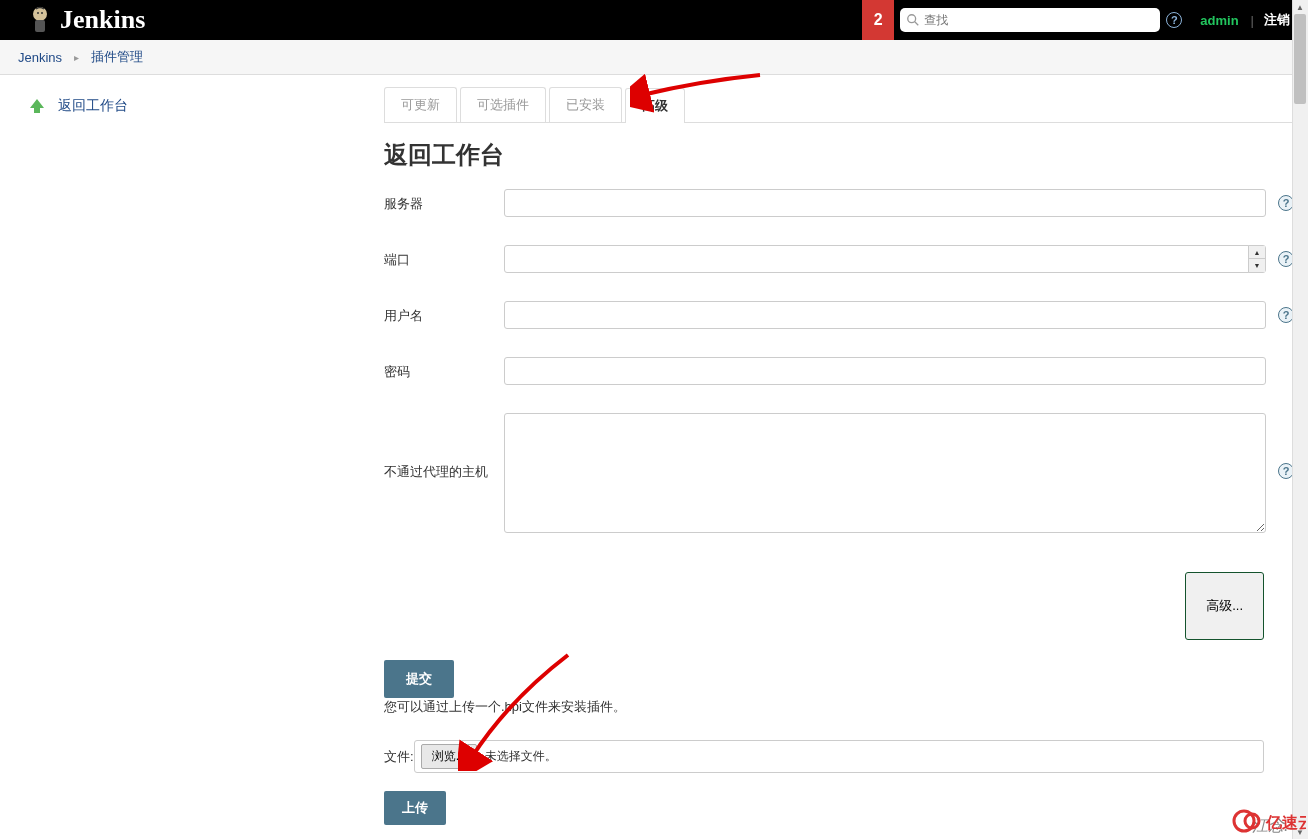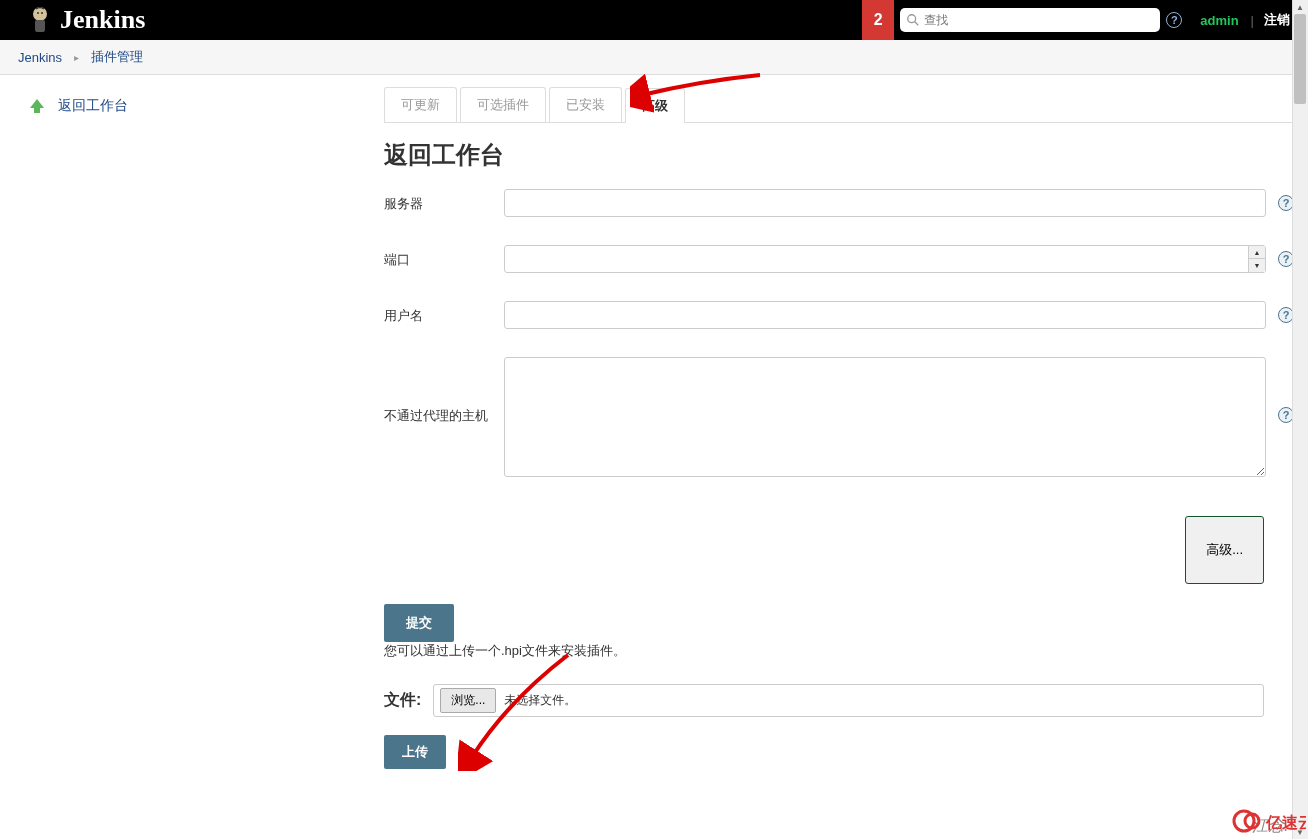--- a/index.html
+++ b/index.html
@@ -42,21 +42,21 @@
     .num-input { width: 100%; height: 28px; border: 1px solid #ccc; border-radius: 3px; padding: 0 6px; font-size: 13px; }
     .textarea-input { width: 100%; height: 120px; border: 1px solid #ccc; border-radius: 3px; padding: 6px; font-size: 13px; resize: vertical; }
     .help-icon { width: 16px; height: 16px; border: 1.5px solid #4b758b; border-radius: 50%; display: inline-flex; align-items: center; justify-content: center; color: #4b758b; font-size: 11px; font-weight: bold; cursor: pointer; background: #eaf2f7; flex-shrink: 0; margin-top: 6px; }
     
     .adv-btn { float: right; background: #f0f0f0; border: 1px solid #14532d; border-radius: 3px; padding: 24px 20px; font-size: 13px; cursor: pointer; margin-top: 8px; margin-right: 30px; }
     .clear { clear: both; }
     .submit-btn { background: #4b758b; color: #fff; border: none; border-radius: 2px; padding: 10px 22px; font-size: 13px; font-weight: bold; cursor: pointer; margin-top: 20px; }
     
     .upload-desc { font-size: 13px; margin-bottom: 24px; }
     .file-row { display: flex; align-items: center; }
-    .file-label { font-size: 16px; margin-right: 12px; font-weight: bold; }
+    .file-label { font-size: 13px; margin-right: 0; }
     .file-wrap { border: 1px solid #ccc; border-radius: 3px; padding: 3px 6px; flex: 1; display: flex; align-items: center; margin-right: 30px; }
     .browse-btn { background: #e8e8e8; border: 1px solid #aaa; border-radius: 2px; padding: 3px 10px; font-size: 12px; cursor: pointer; margin-right: 8px; }
     .no-file { font-size: 12px; color: #333; }
     .upload-btn { background: #4b758b; color: #fff; border: none; border-radius: 2px; padding: 8px 18px; font-size: 13px; font-weight: bold; cursor: pointer; margin-top: 18px; }
     
     .arrow { position: absolute; pointer-events: none; }
     
     .scrollbar-right { position: fixed; right: 0; top: 0; width: 16px; height: 100%; background: #f0f0f0; border-left: 1px solid #ddd; }
     .scrollbar-thumb { position: absolute; top: 14px; right: 2px; width: 12px; height: 90px; background: #c0c0c0; border-radius: 2px; }
     .scrollbar-up { position: absolute; top: 0; right: 0; width: 16px; height: 14px; display: flex; align-items: center; justify-content: center; font-size: 8px; color: #666; }
@@ -155,20 +155,25 @@
       </div>
       <span class="help-icon">?</span>
     </div>
 
     <div class="form-row">
       <div class="form-label">用户名</div>
       <div class="form-field"><input type="text" class="text-input" style=""></div>
       <span class="help-icon">?</span>
     </div>
 
+    <div class="form-row">
+      <div class="form-label">密码</div>
+      <div class="form-field"><input type="password" class="text-input" style=""></div>
+      <span class="help-icon" style="visibility:hidden">?</span>
+    </div>
 
     <div class="form-row">
       <div class="form-label" style="padding-top:50px">不通过代理的主机</div>
       <div class="form-field"><textarea class="textarea-input" style=""></textarea></div>
       <span class="help-icon" style="margin-top:50px">?</span>
     </div>
 
     <button class="adv-btn">高级...</button>
     <div class="clear"></div>
     <button class="submit-btn">提交</button>

